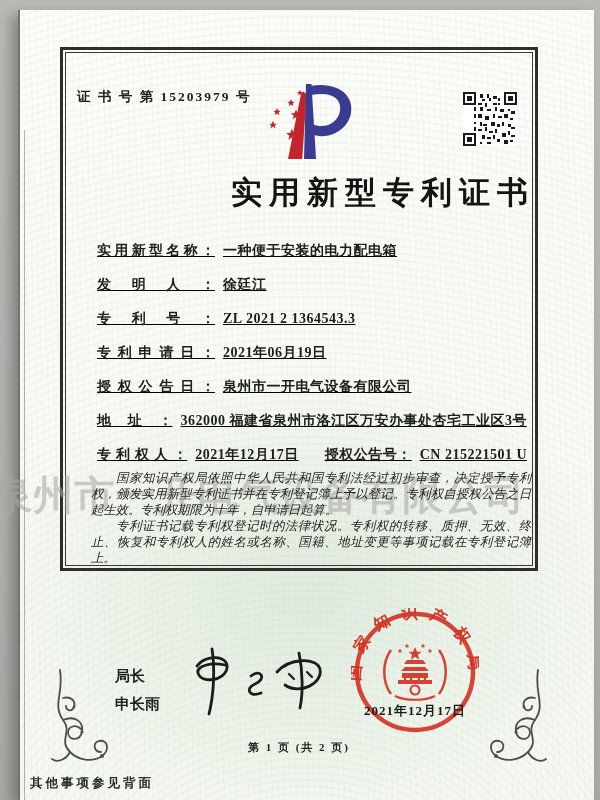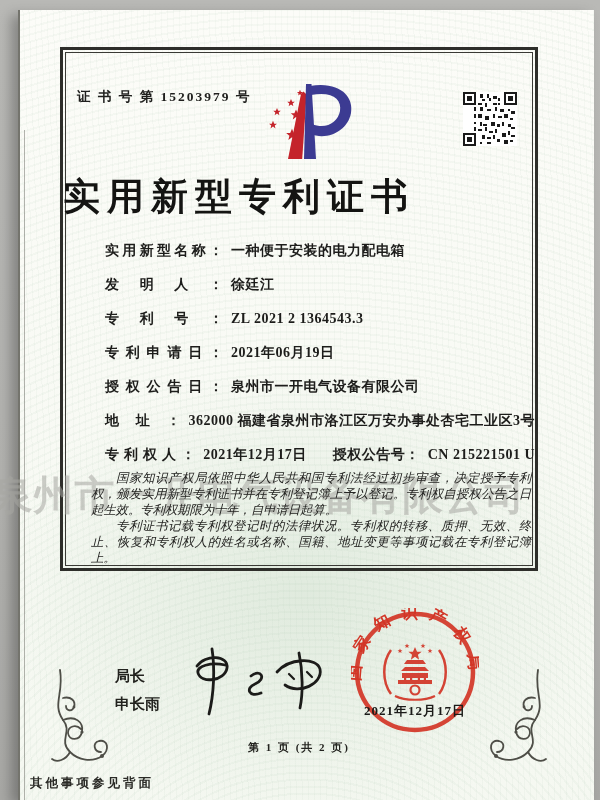--- a/index.html
+++ b/index.html
@@ -20,23 +20,23 @@
     box-shadow:-7px 5px 12px rgba(0,0,0,.28);
   }
   .paper::before{ content:""; position:absolute; left:4px; top:120px; bottom:0; width:1px; background:rgba(90,90,84,.45); }
   .frame{
     position:absolute; left:40px; top:37px; width:478px; height:524px;
     border:3px solid #2e2e2a;
   }
   .frame::before{ content:""; position:absolute; inset:2px; border:1px solid #3a3a35; pointer-events:none; }
   .abs{ position:absolute; }
   .cert-no{ left:14px; top:38px; font-size:13.5px; font-weight:700; letter-spacing:2px; color:#1f1f1d; white-space:nowrap; }
-  .title{ left:0; top:122px; width:100%; text-align:left; font-size:37px; font-weight:700;
+  .title{ left:0; top:122px; width:100%; text-align:right; font-size:31px; font-weight:700;
           letter-spacing:7px; color:#141412; white-space:nowrap; }
-  .fields{ left:42px; top:190px; width:430px; }
+  .fields{ left:34px; top:190px; width:430px;text-decoration:underline; }
   .frow{ display:flex; align-items:baseline; margin-bottom:12px; font-size:14px; font-weight:600; color:#1d1d1b; line-height:22px; white-space:nowrap; }
   .lbl{ display:inline-block; width:118px; text-align:justify; text-align-last:justify; }
   .val{ margin-left:8px; letter-spacing:.5px; }
   .lbl2{ margin-left:26px; }
   .paras{ left:28px; top:420px; width:440px; font-size:12.5px; line-height:16px;
           color:#242422; font-style:italic; font-weight:500; letter-spacing:-.2px; z-index:2; }
   .paras p{ text-indent:2em; text-align:justify; }
   .watermark{ left:-28px; top:458px; width:534px; text-align:center; font-size:40px; font-weight:600;
               color:#a7a7a2; opacity:.55; white-space:nowrap; letter-spacing:1px; z-index:1; }
   .signer{ left:52px; top:612px; font-size:15px; font-weight:700; color:#23231f; line-height:28px; z-index:2;}

